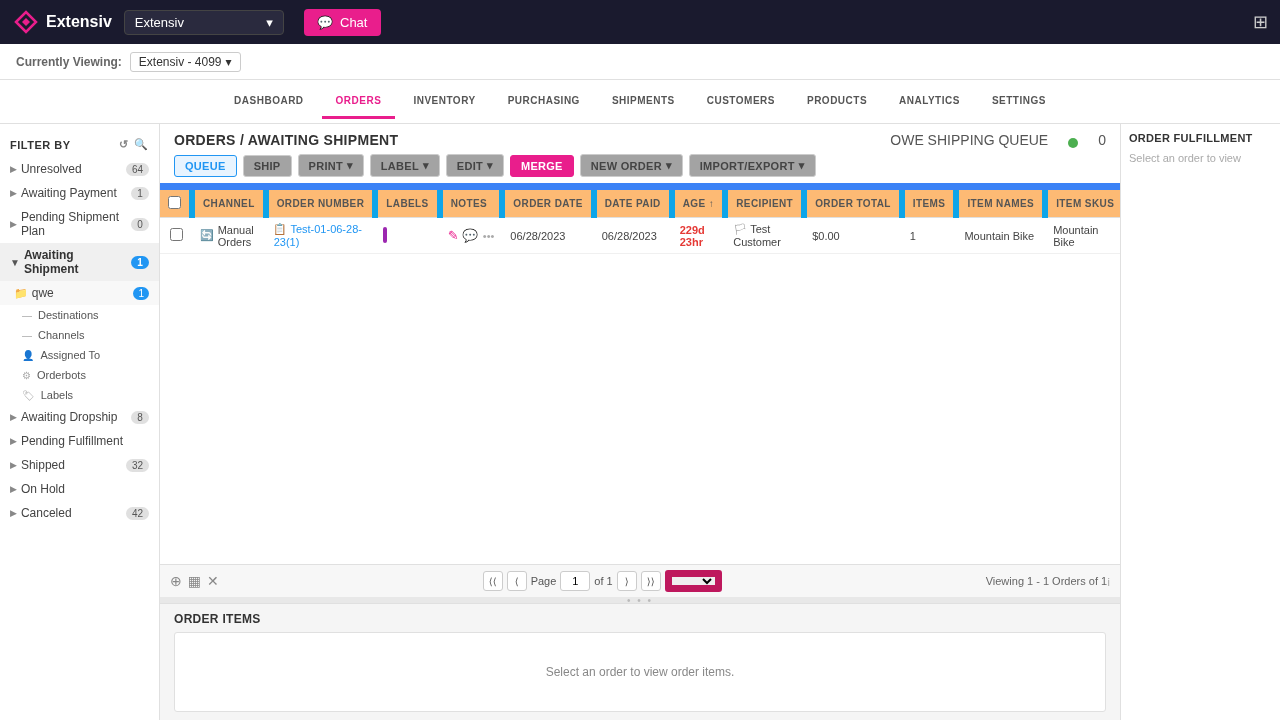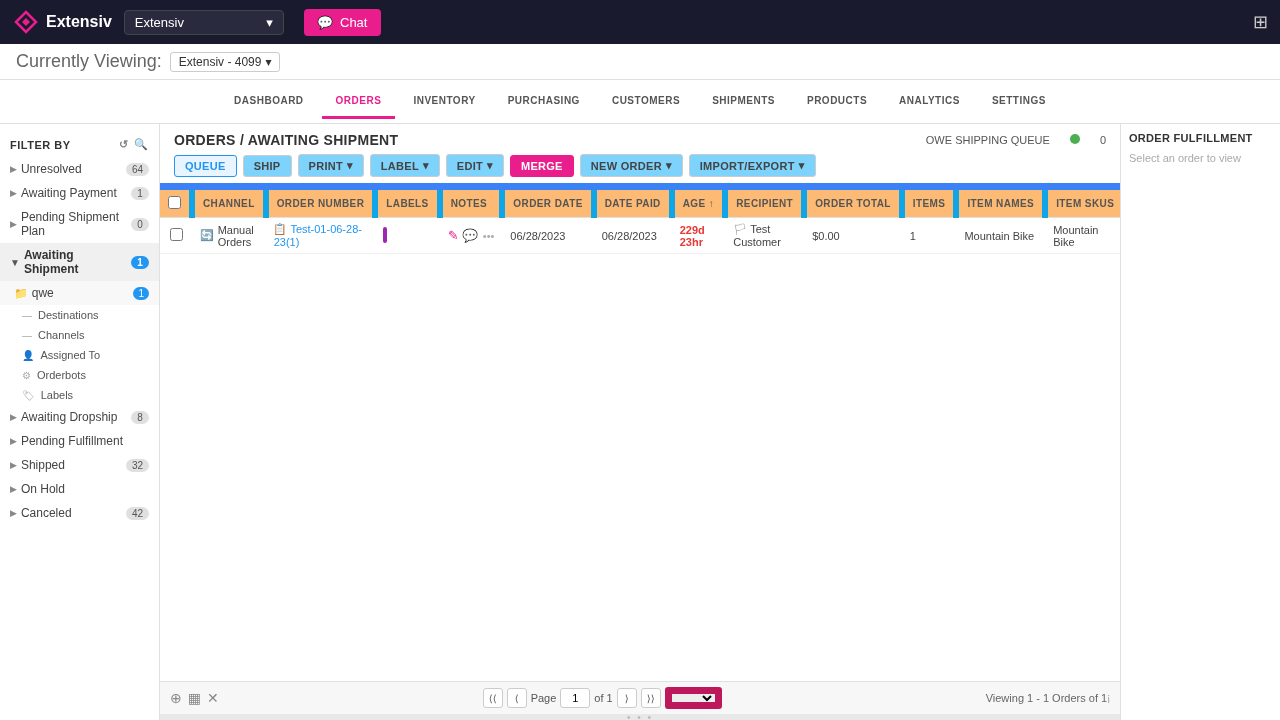--- a/index.html
+++ b/index.html
@@ -46,21 +46,21 @@
     
     .sub-bar {
       background: #fff;
       height: 36px;
       display: flex;
       align-items: center;
       padding: 0 16px;
       border-bottom: 1px solid #e0e0e0;
       gap: 8px;
     }
-    .sub-bar-label { color: #666; font-size: 18px; }
+    .sub-bar-label { color: #666; font-size: 12px; font-weight: bold; }
     .sub-bar-store {
       background: #fff;
       border: 1px solid #ccc;
       border-radius: 3px;
       padding: 2px 8px;
       font-size: 12px;
       color: #333;
       cursor: pointer;
       display: flex;
       align-items: flex-end;
@@ -187,34 +187,34 @@
     }
     .breadcrumb {
       font-size: 14px;
       font-weight: 700;
       color: #333;
       text-transform: uppercase;
       letter-spacing: 0.3px;
     }
     .queue-badge {
       display: flex;
-      align-items: flex-start;
+      align-items: flex-end;
       gap: 20px;
-      font-size: 11px;
+      font-size: 14px;
       color: #555;
     }
     .green-dot { width: 10px; height: 10px; border-radius: 50%; background: #4caf50; display: inline-block; }
     .toolbar {
       display: flex;
       align-items: center;
       gap: 6px;
       padding-bottom: 6px;
     }
     .toolbar-btn {
-      background: #7dd3fc;
+      background: #a3a3a3;
       border: 1px solid #ccc;
       border-radius: 3px;
       padding: 4px 10px;
       font-size: 11px;
       font-weight: 600;
       cursor: pointer;
       color: #444;
       display: flex;
       align-items: center;
       gap: 4px;
@@ -413,22 +413,22 @@
     <span>Extensiv - 4099</span>
     <span>▾</span>
   </div>
 </div>
 
 <div class="nav-bar">
   <div class="nav-item">DASHBOARD</div>
   <div class="nav-item active">ORDERS</div>
   <div class="nav-item">INVENTORY</div>
   <div class="nav-item">PURCHASING</div>
+  <div class="nav-item">SHIPMENTS</div>
   <div class="nav-item">CUSTOMERS</div>
-  <div class="nav-item">SHIPMENTS</div>
   <div class="nav-item">PRODUCTS</div>
   <div class="nav-item">ANALYTICS</div>
   <div class="nav-item">SETTINGS</div>
 </div>
 
 <div class="main-layout">
 
   <div class="sidebar">
     <div class="filter-header">
       <span>FILTER BY</span>
@@ -646,20 +646,26 @@
       <div class="viewing-info">
         <span>Viewing 1 - 1 Orders of 1</span>
         <span style="color:#aaa;cursor:pointer;">ℹ</span>
       </div>
     </div>
 
     <div class="divider-handle">
       <span class="divider-dots">• • •</span>
     </div>
 
+    <div class="order-items-section">
+      <div class="order-items-title">ORDER ITEMS</div>
+      <div class="order-items-empty">
+        <span>Select an order to view order items.</span>
+      </div>
+    </div>
 
   </div>
 
   <div class="right-panel">
     <div class="right-panel-title">ORDER FULFILLMENT</div>
     <div class="right-panel-placeholder">Select an order to view</div>
   </div>
 
 </div>
 

